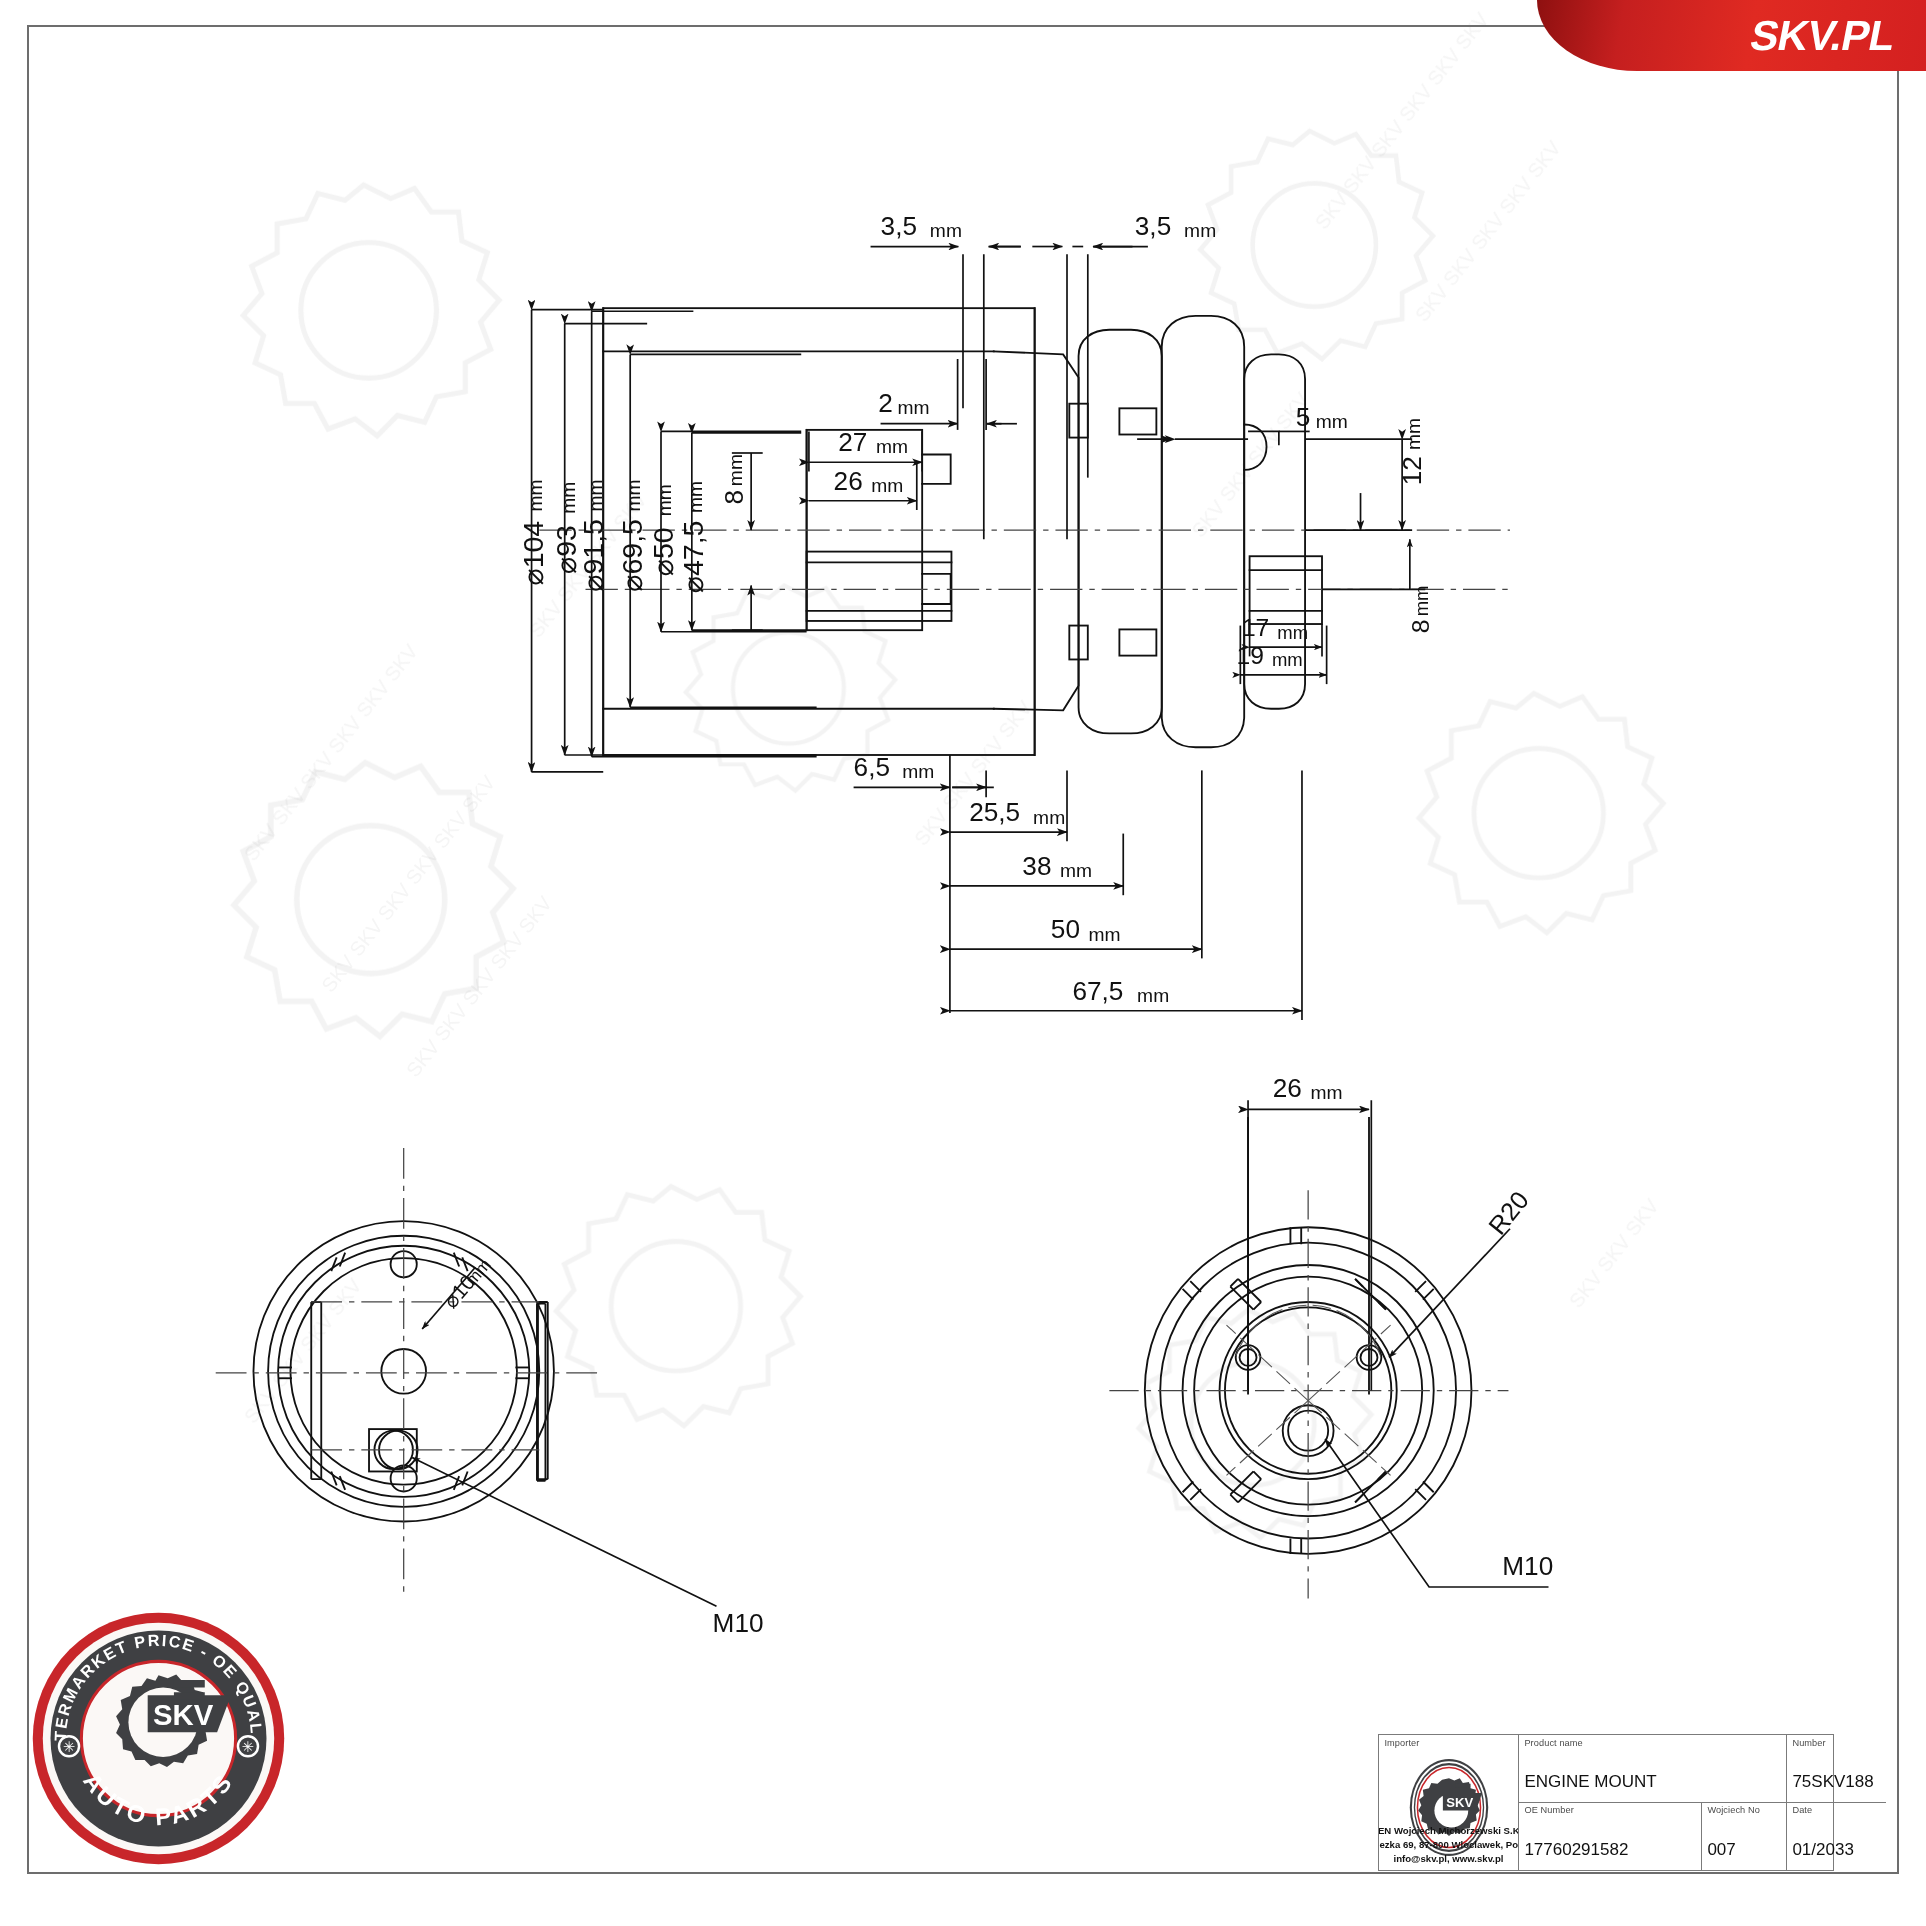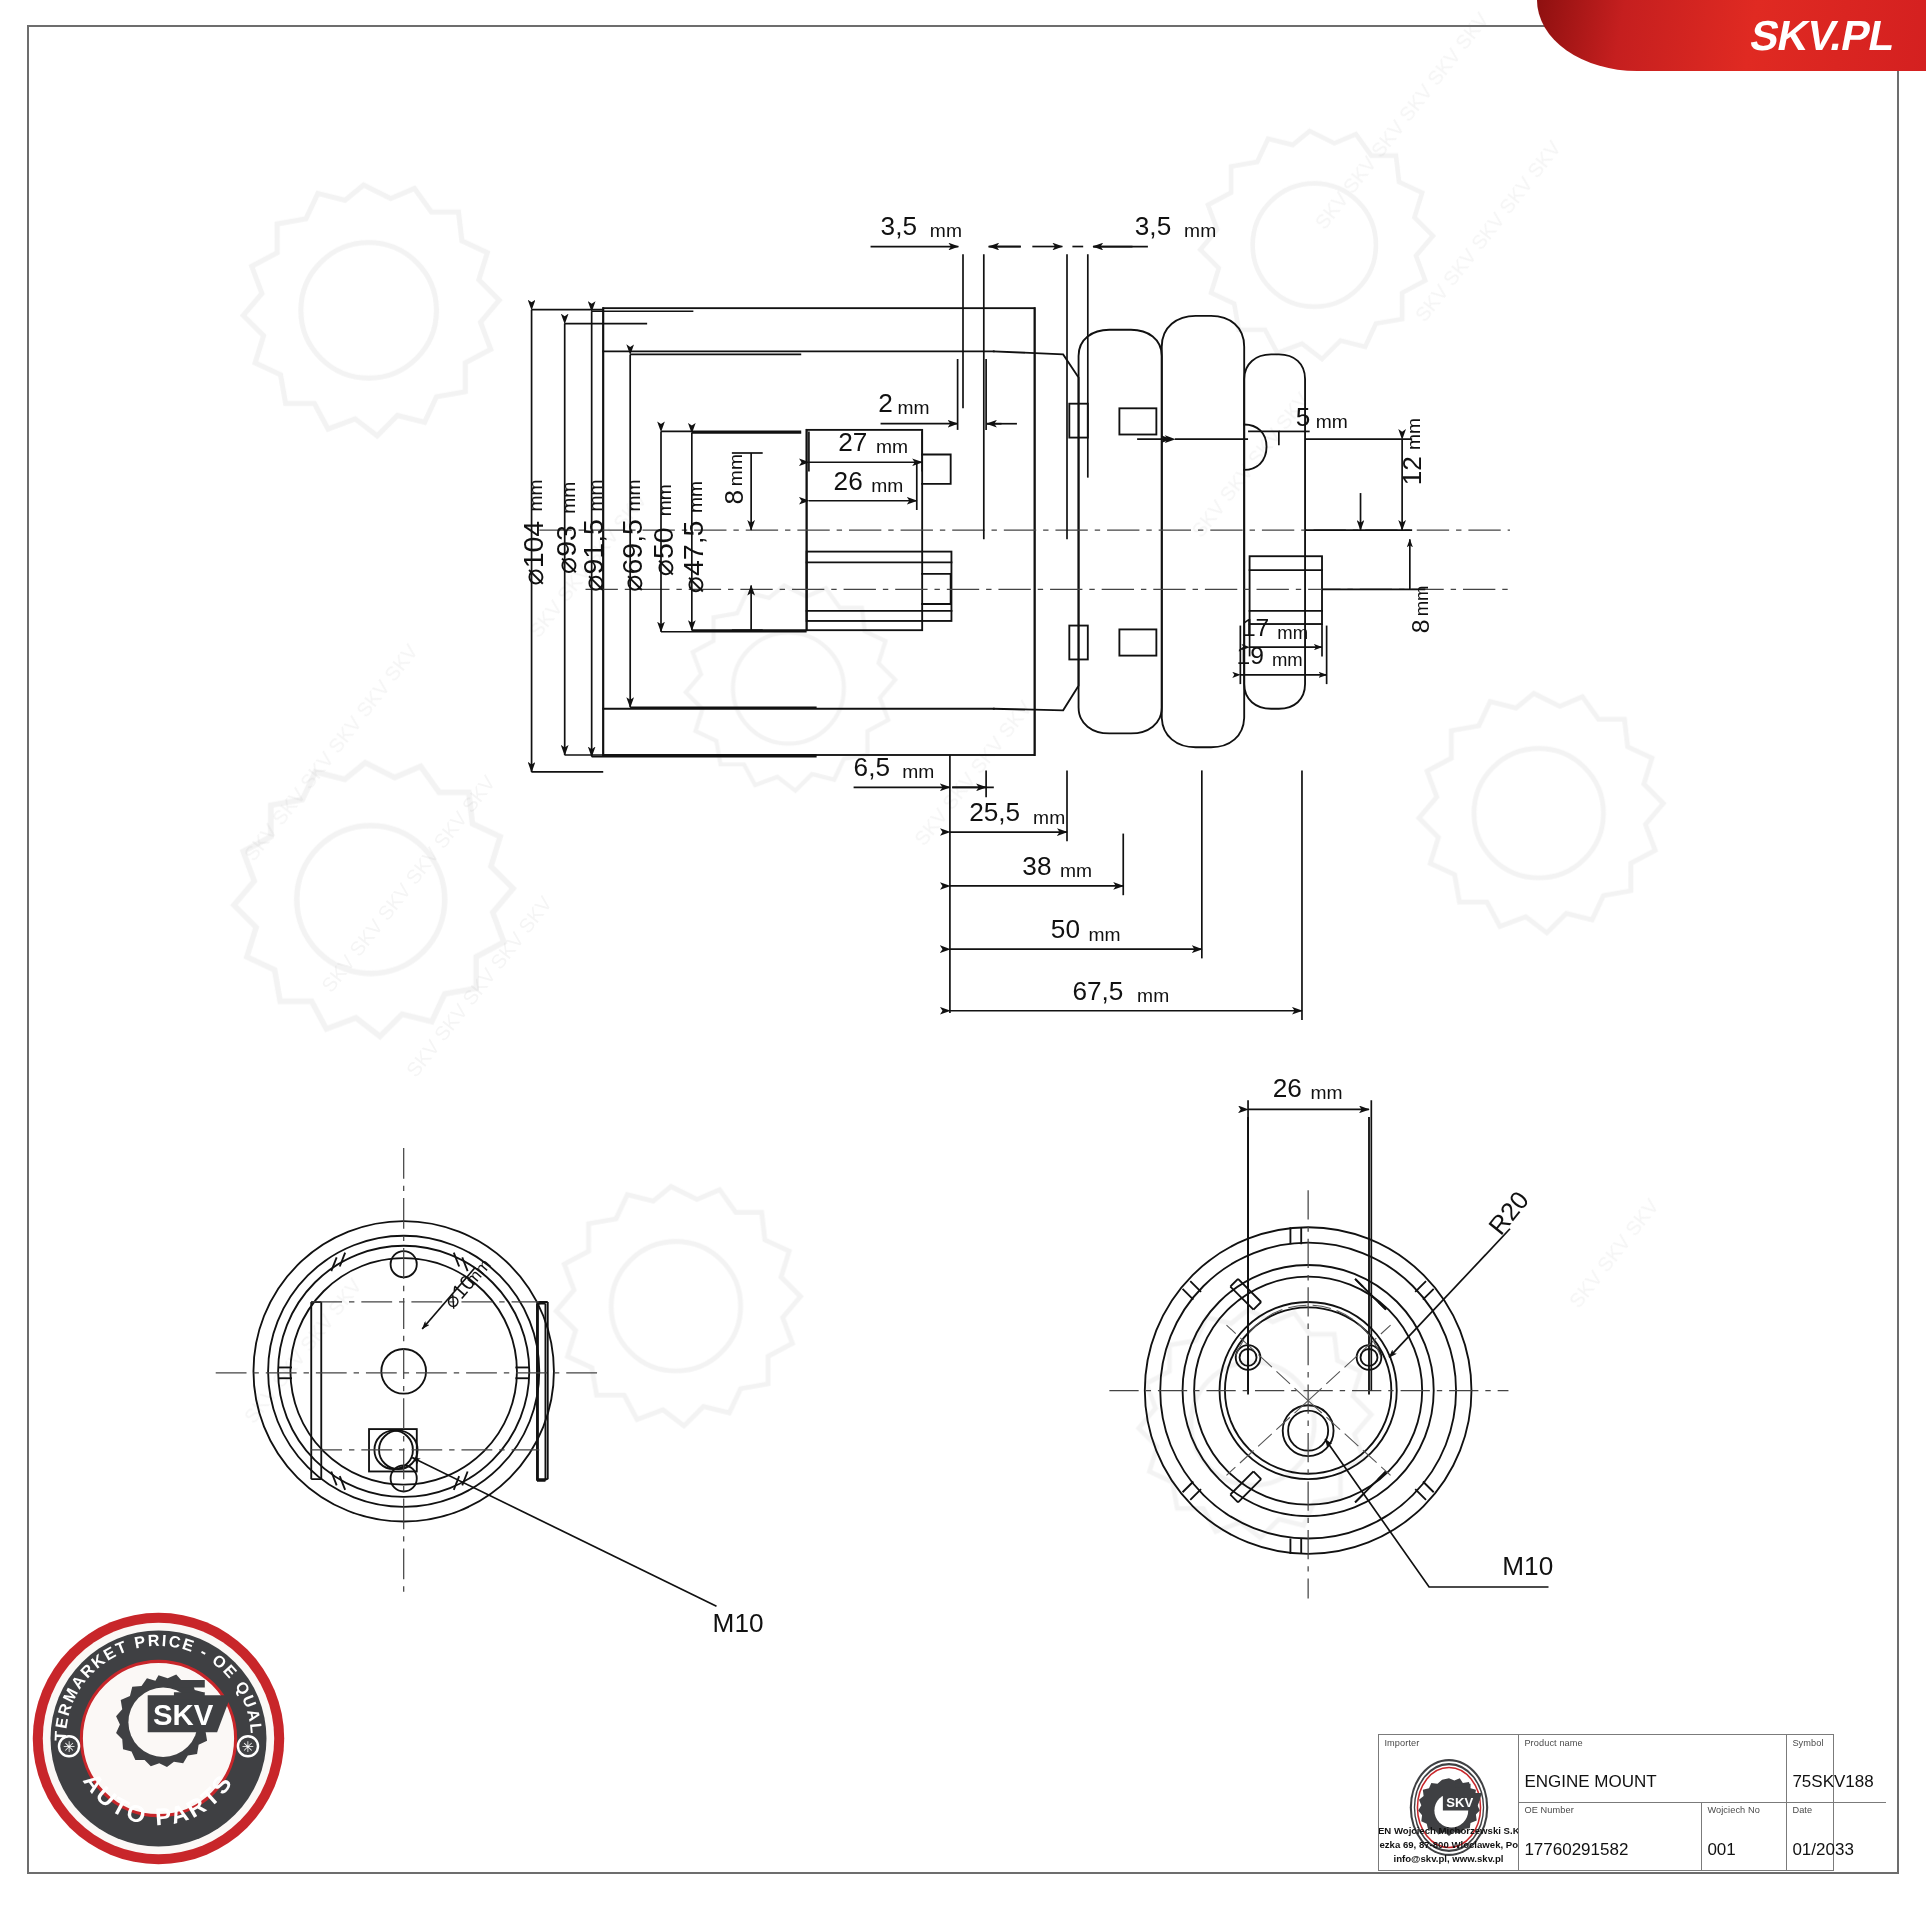--- a/index.html
+++ b/index.html
@@ -508,32 +508,32 @@
         <div>info@skv.pl, www.skv.pl</div>
       </div>
     </div>
 
     <div class="cell" style="grid-column:2 / span 2;">
       <div class="tbl-lab">Product name</div>
       <div class="tbl-val">ENGINE MOUNT</div>
     </div>
 
     <div class="cell nr">
-      <div class="tbl-lab">Symbol</div>
+      <div class="tbl-lab">Number</div>
       <div class="tbl-val">75SKV188</div>
     </div>
 
     <div class="cell nb">
       <div class="tbl-lab">OE Number</div>
       <div class="tbl-val">17760291582</div>
     </div>
 
     <div class="cell nb">
       <div class="tbl-lab">Wojciech No</div>
-      <div class="tbl-val">001</div>
+      <div class="tbl-val">007</div>
     </div>
 
     <div class="cell nb nr">
       <div class="tbl-lab">Date</div>
       <div class="tbl-val">01/2033</div>
     </div>
   </div>
 
 </div>
 

